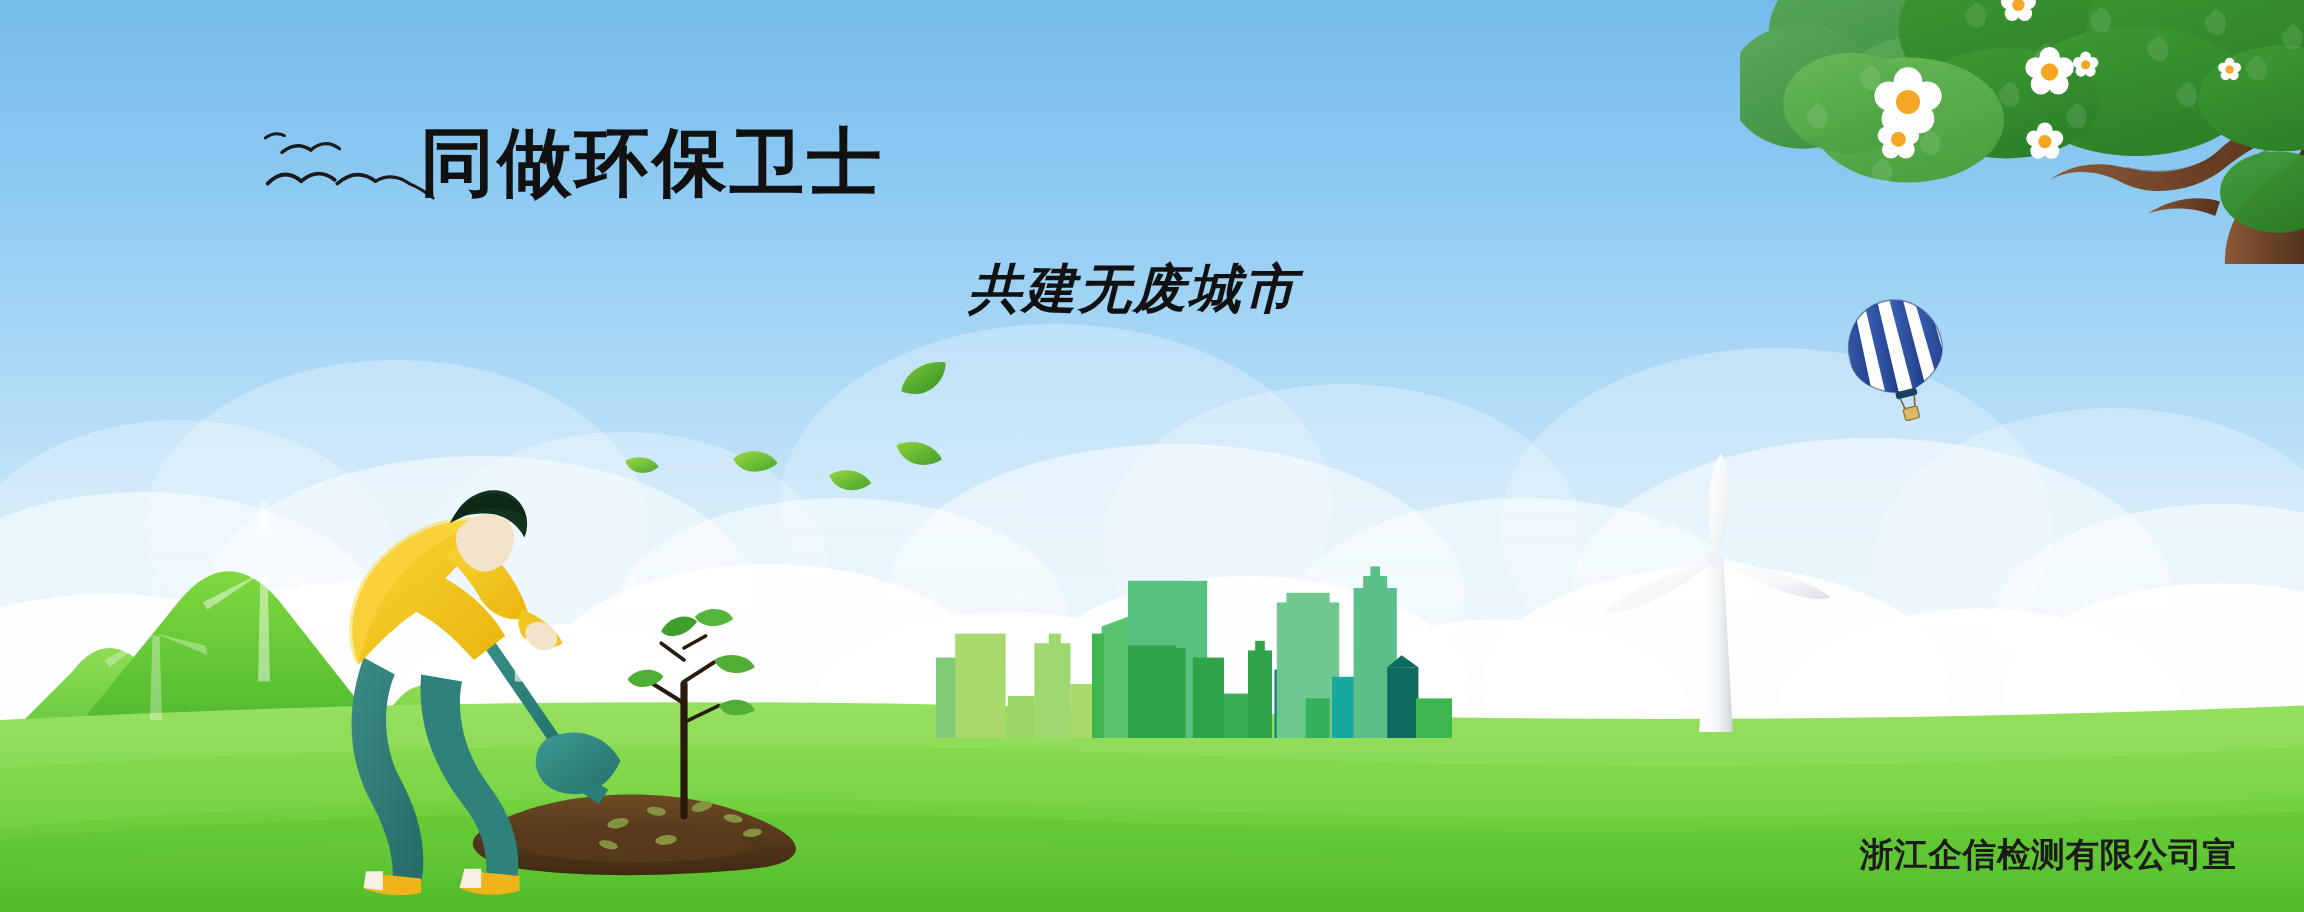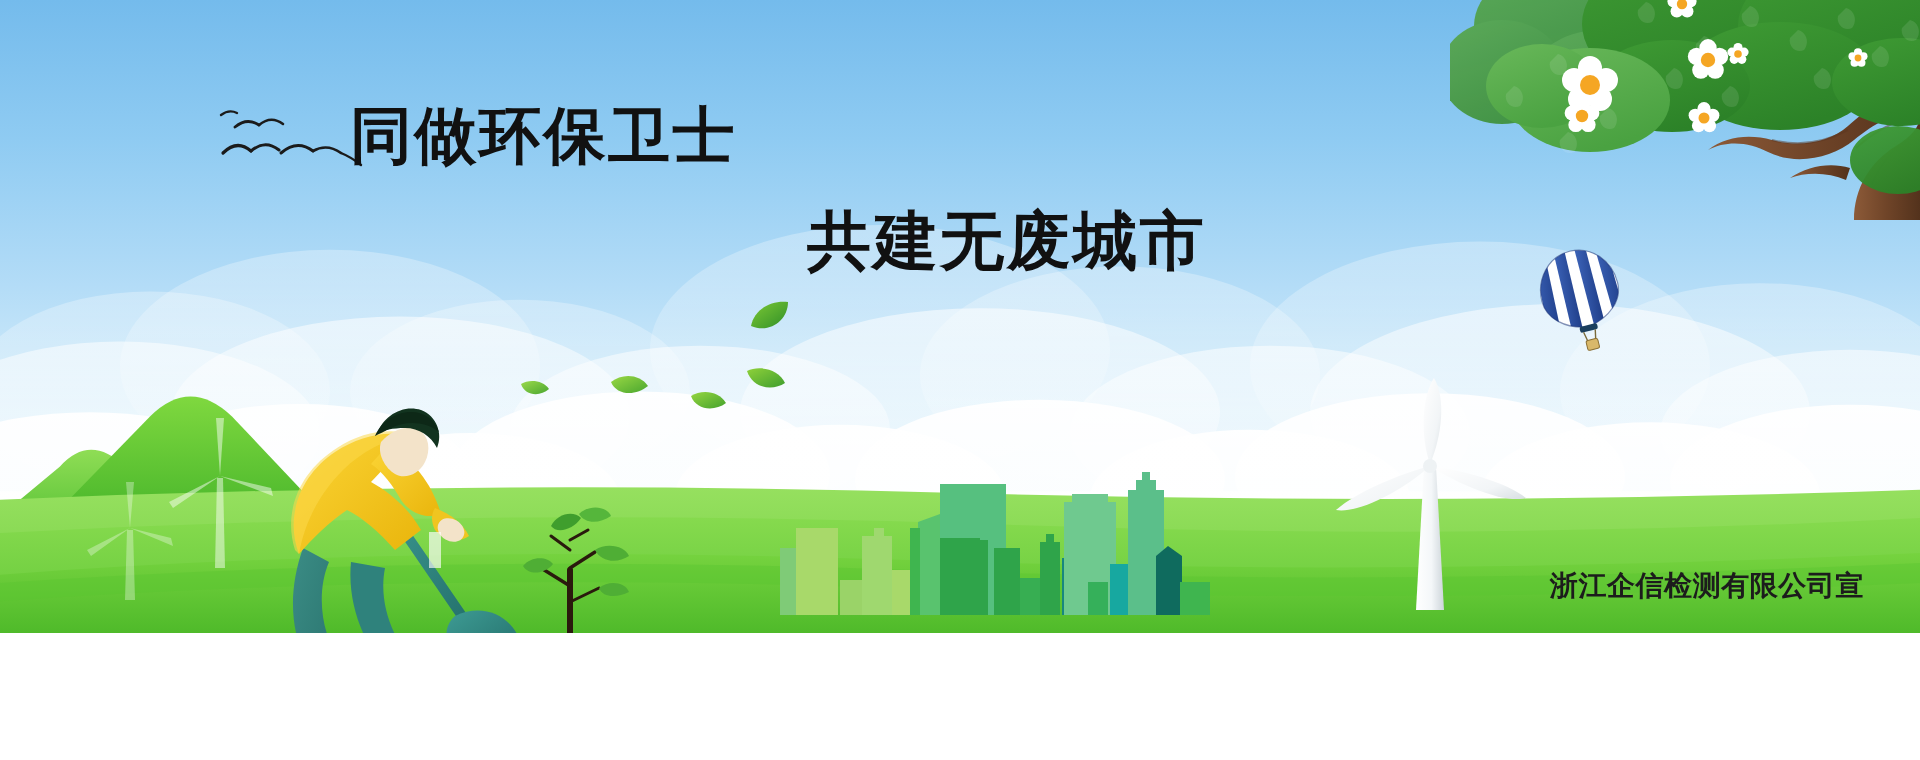--- a/index.html
+++ b/index.html
@@ -7,39 +7,39 @@
     margin: 0;
     padding: 0;
     background: #ffffff;
   }
   body {
     font-family: "Liberation Sans", sans-serif;
   }
   #banner {
     position: relative;
     width: 1920px;
-    height: 633px;
+    height: 760px;
     overflow: hidden;
     background: linear-gradient(to bottom, #7dc0ee 0%, #8ecbf2 18%, #a9daf6 38%, #c8e8fa 55%, #dff2fc 70%, #eef8fd 82%, #f6fbfe 92%);
   }
 
   
   .sky-layer { position: absolute; left: 0; top: 0; width: 100%; height: 100%; }
 
   
   .headline {
     position: absolute;
     color: #111111;
     font-weight: 700;
     letter-spacing: 0.04em;
     white-space: nowrap;
     font-family: "Liberation Sans", "DejaVu Sans", sans-serif;
   }
   #headline-1 { left: 350px; top: 94px; font-size: 62px; }
-  #headline-2 { left: 807px; top: 198px; font-size: 64px; }
+  #headline-2 { left: 807px; top: 212px; font-size: 44px; font-style: italic; }
   #credit {
     position: absolute;
     right: 56px;
     bottom: 28px;
     font-size: 28px;
     color: #1c1c1c;
     font-weight: 600;
     letter-spacing: 0.02em;
     white-space: nowrap;
     font-family: "Liberation Sans", "DejaVu Sans", sans-serif;

